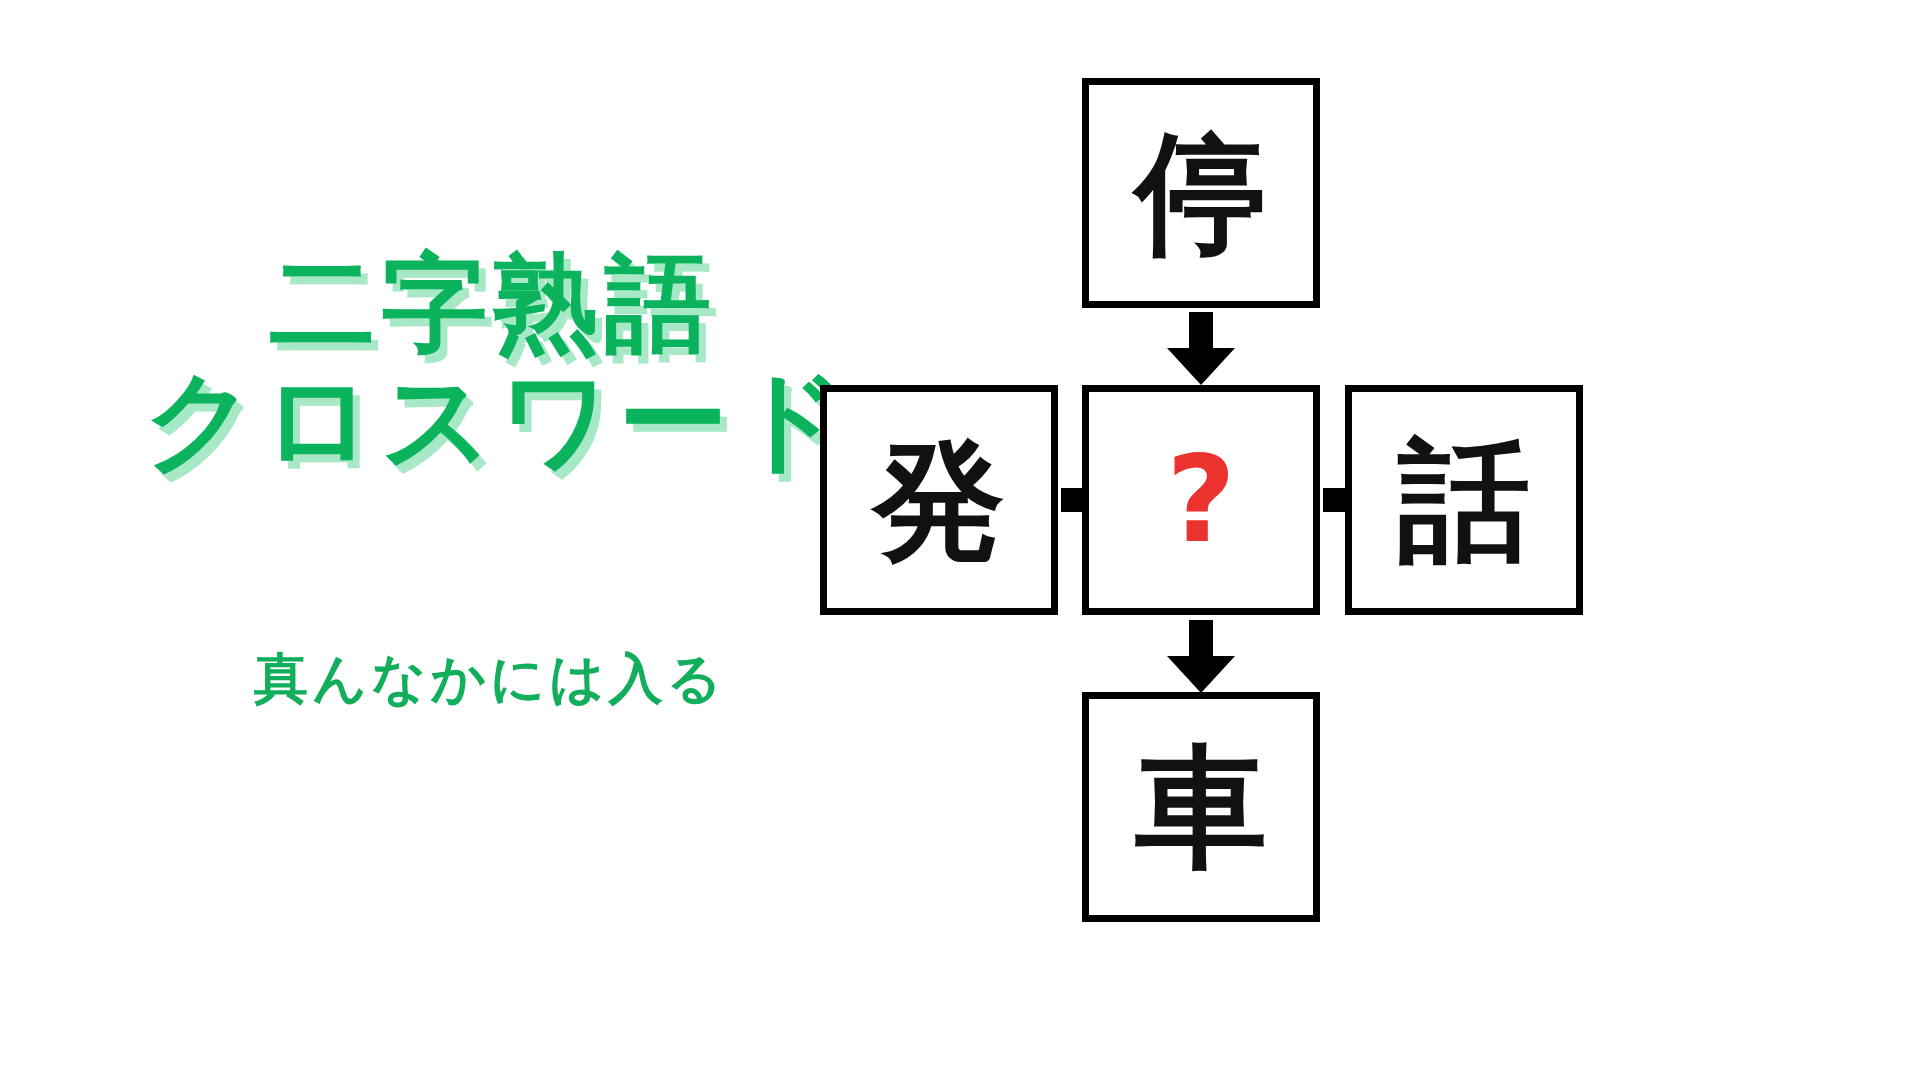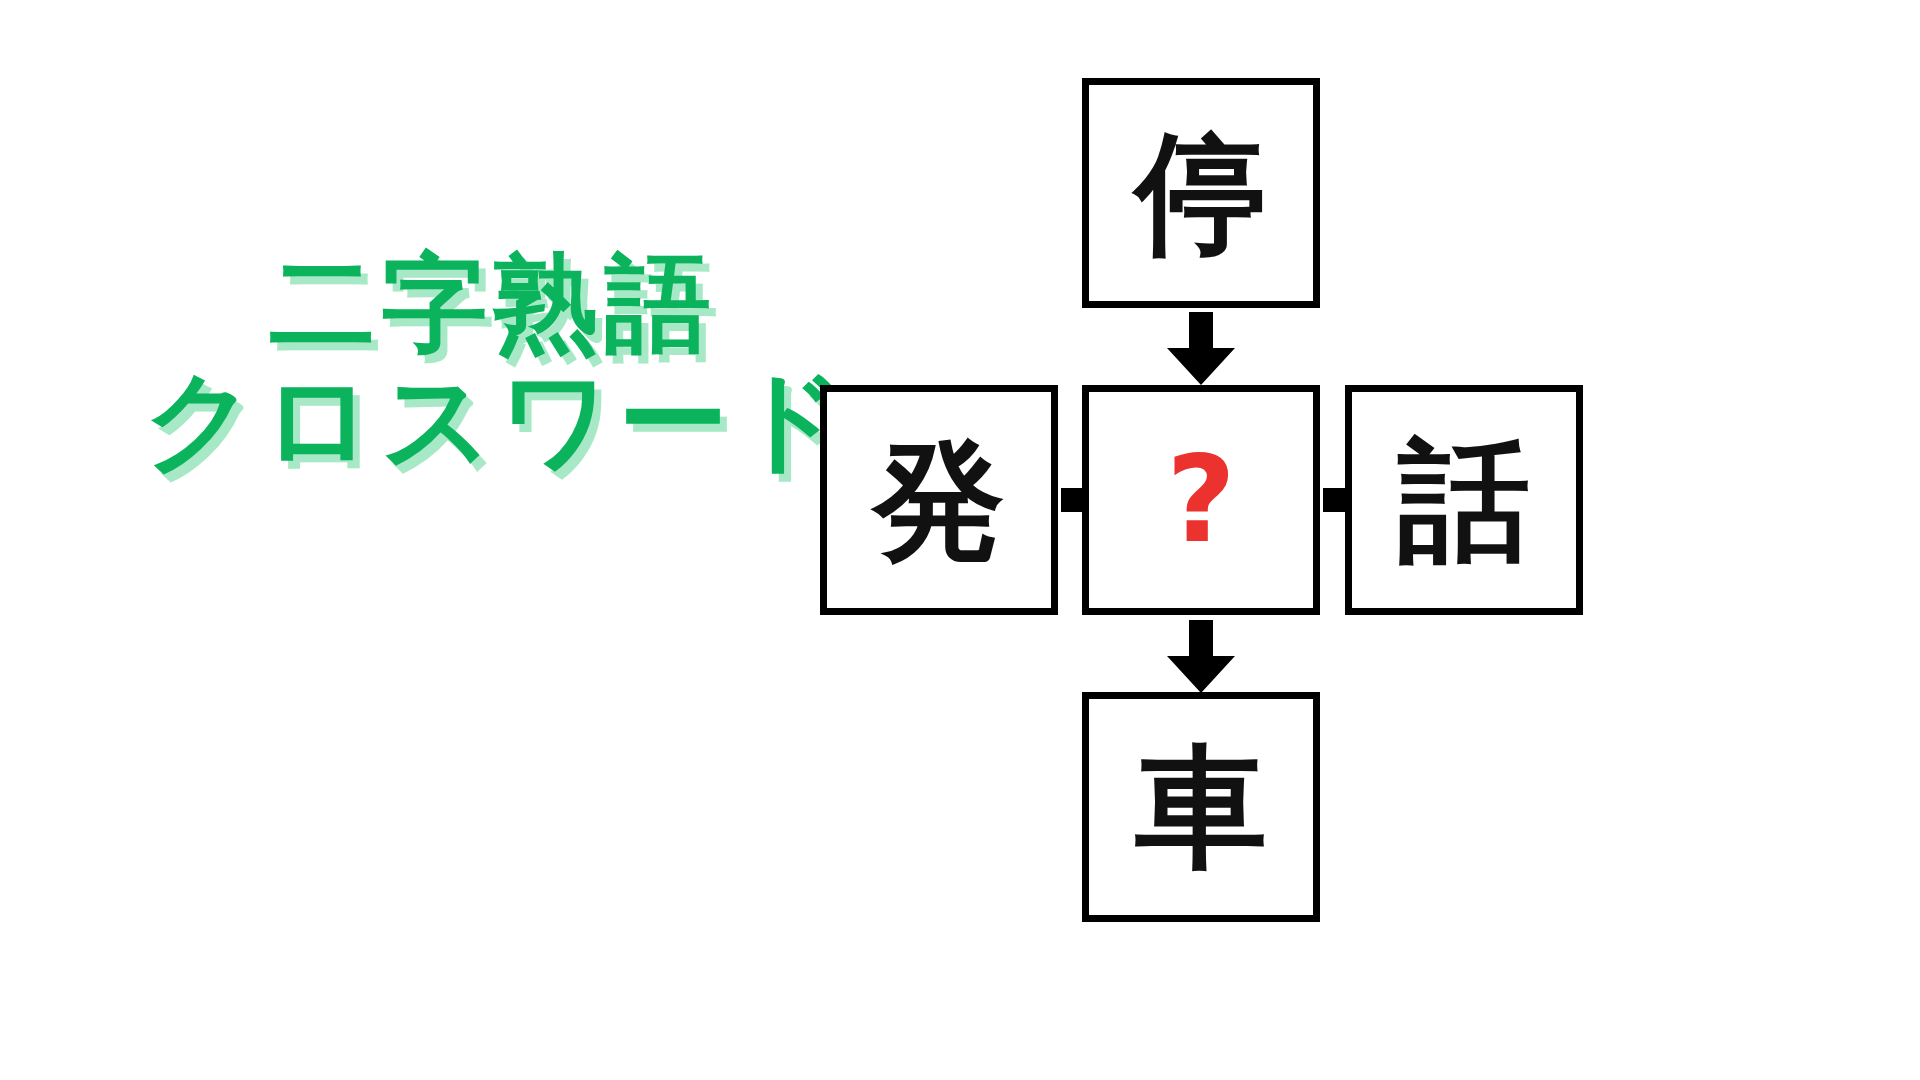--- a/index.html
+++ b/index.html
@@ -130,20 +130,21 @@
 <div id="stage">
 
   <div class="left-panel">
 
     <div class="title-block">
       <span class="title-line title-line-1">二字熟語</span>
       <span class="title-line title-line-2">クロスワード</span>
     </div>
 
     <div class="subtitle-block">
+      <span class="subtitle-line">真んなかには入る</span>
     </div>
 
   </div>
 
   <div class="puzzle">
 
     <div class="cell cell-top">
       <span class="glyph">停</span>
     </div>
 

